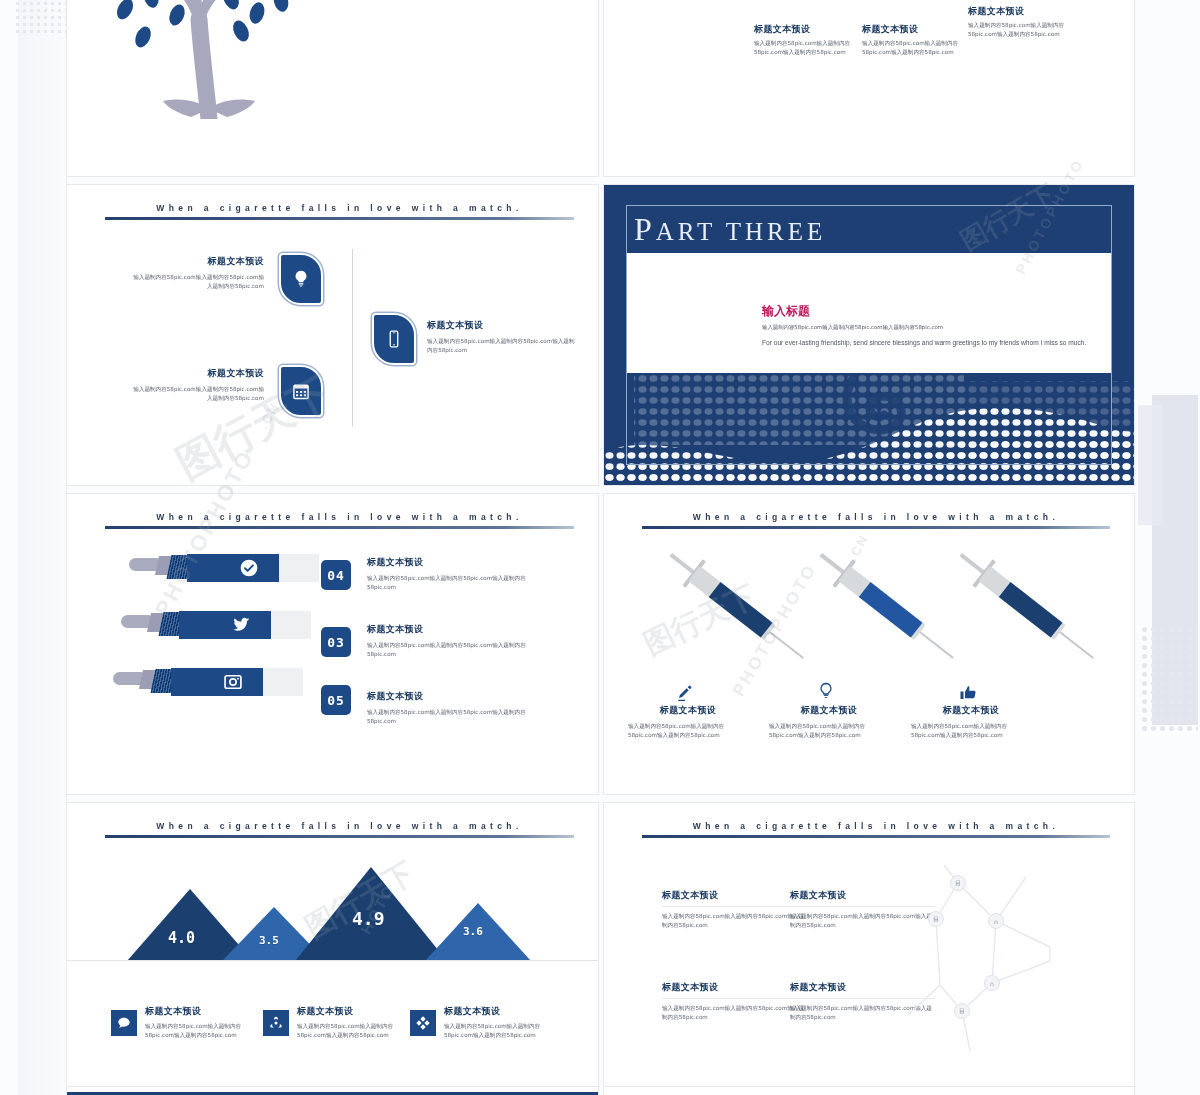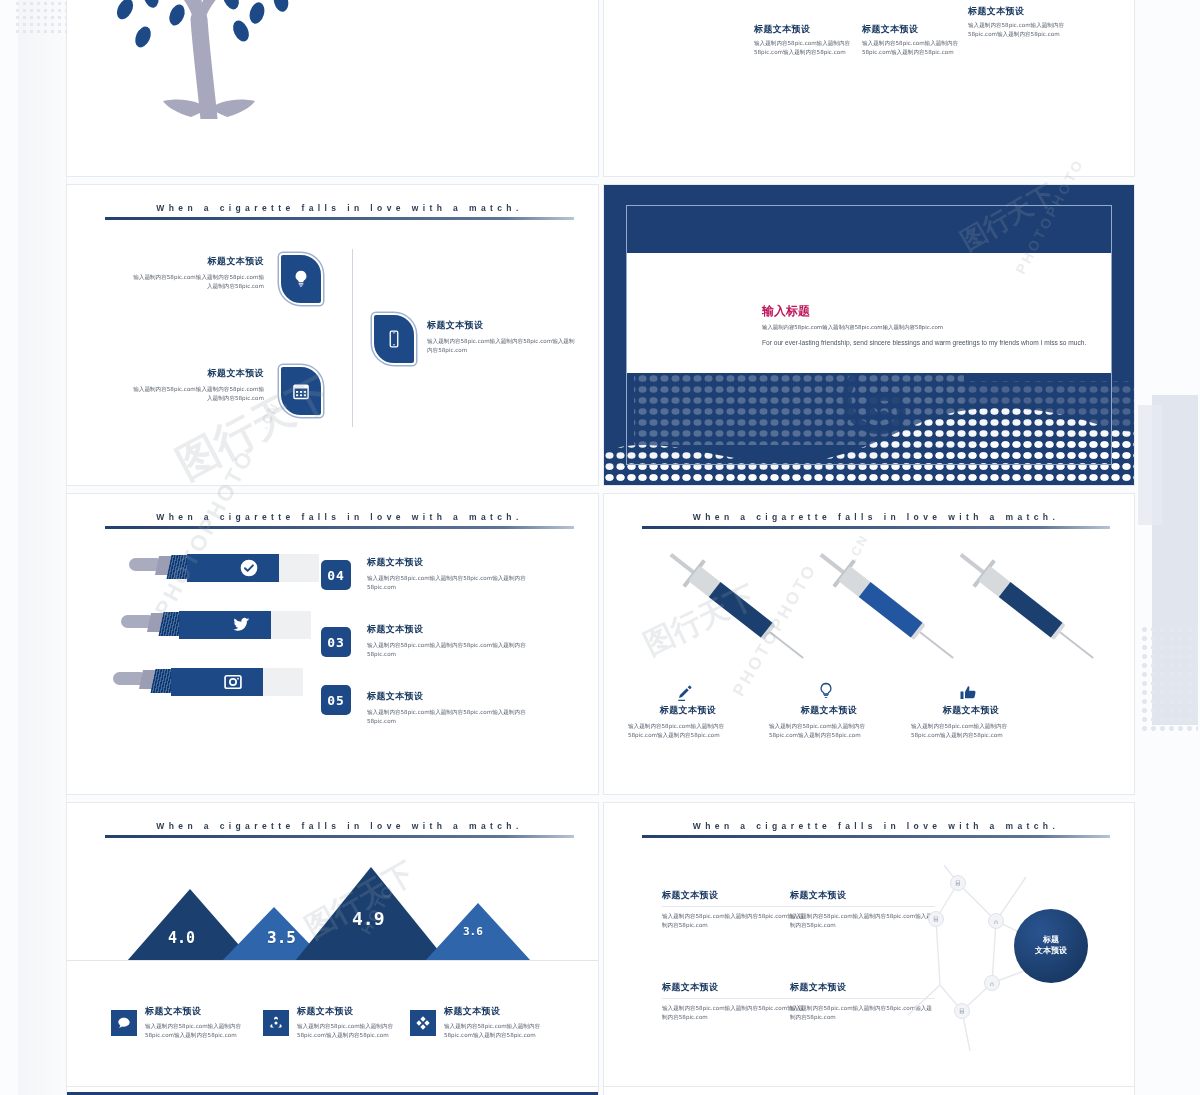--- a/index.html
+++ b/index.html
@@ -331,20 +331,21 @@
           <rect x="30" y="2" width="330" height="70" fill="url(#hp)" opacity=".45"></rect>
           <rect x="360" y="8" width="170" height="58" fill="url(#hp)" opacity=".35"></rect>
         </g>
         <g fill="#1e3f73" opacity=".85">
           <path d="M250 4 C236 24 244 50 268 56 C290 61 304 44 294 30 C286 19 268 22 266 34 C265 42 274 46 280 42" fill="none" stroke="#1e3f73" stroke-width="9" stroke-linecap="round"></path>
         </g>
       </svg>
     </div>
     <div class="p3-band" style="background:#1e3f73"></div>
     <div class="p3-frame"></div>
+    <div class="p3-title"><span class="cap">P</span><span>ART THREE</span></div>
     <div class="p3-white"></div>
     <div class="p3-cn">输入标题</div>
     <div class="p3-cnsub">输入题制内容58pic.com输入题制内容58pic.com输入题制内容58pic.com</div>
     <div class="p3-en">For our ever-lasting friendship, send sincere blessings and warm greetings to my friends whom I miss so much.</div>
   </div>
 
   <div class="slide col-l row3">
     <div class="hdr">
       <div class="hdr-text">When  a  cigarette  falls  in  love  with  a  match.</div>
       <div class="hdr-rule"></div>
@@ -478,21 +479,21 @@
     <div class="hdr">
       <div class="hdr-text">When  a  cigarette  falls  in  love  with  a  match.</div>
       <div class="hdr-rule"></div>
     </div>
 
     <div style="position:absolute; left:0; top:52px; width:533px; height:106px;">
       <div class="mt" style="left:60px; bottom:0; border-left-width:63px; border-right-width:63px; border-bottom-width:72px; border-bottom-color:#1b4070;"></div>
       <div class="mt-val" style="left:101px; bottom:14px; font-size:15px;">4.0</div>
 
       <div class="mt" style="left:155px; bottom:0; border-left-width:52px; border-right-width:52px; border-bottom-width:54px; border-bottom-color:#2f66ab;"></div>
-      <div class="mt-val" style="left:192px; bottom:14px; font-size:16px;margin-left:8px;">3.5</div>
+      <div class="mt-val" style="left:192px; bottom:14px; font-size:11px;">3.5</div>
 
       <div class="mt" style="left:228px; bottom:0; border-left-width:76px; border-right-width:76px; border-bottom-width:94px; border-bottom-color:#1b4070;"></div>
       <div class="mt-val" style="left:285px; bottom:32px; font-size:18px;">4.9</div>
 
       <div class="mt" style="left:358px; bottom:0; border-left-width:53px; border-right-width:53px; border-bottom-width:58px; border-bottom-color:#2f66ab;"></div>
       <div class="mt-val" style="left:396px; bottom:23px; font-size:11px;">3.6</div>
 
       <div class="mt-base" style="bottom:0;"></div>
     </div>
 
@@ -574,24 +575,20 @@
           <path d="M150 82 L150 96"></path>
       </g>
     </svg>
 
     <div class="net-node" style="left:346px; top:72px;">目</div>
     <div class="net-node" style="left:324px; top:108px;">目</div>
     <div class="net-node" style="left:384px; top:110px;">∩</div>
     <div class="net-node" style="left:380px; top:172px;">∩</div>
     <div class="net-node" style="left:350px; top:200px;">目</div>
 
-    <div class="net-main" style="left:410px; top:106px;">
-      <span>标题</span>
-      <span>文本预设</span>
-    </div>
   </div>
 
   <div class="slide col-l row5">
     <div style="position:absolute; left:0; right:0; top:5px; height:10px; background:#1e3f73;"></div>
   </div>
   <div class="slide col-r row5"></div>
 
 </div>
 
 <div class="wm" style="left:170px; top:400px; font-size:42px; transform:rotate(-28deg);">图行天下</div>

